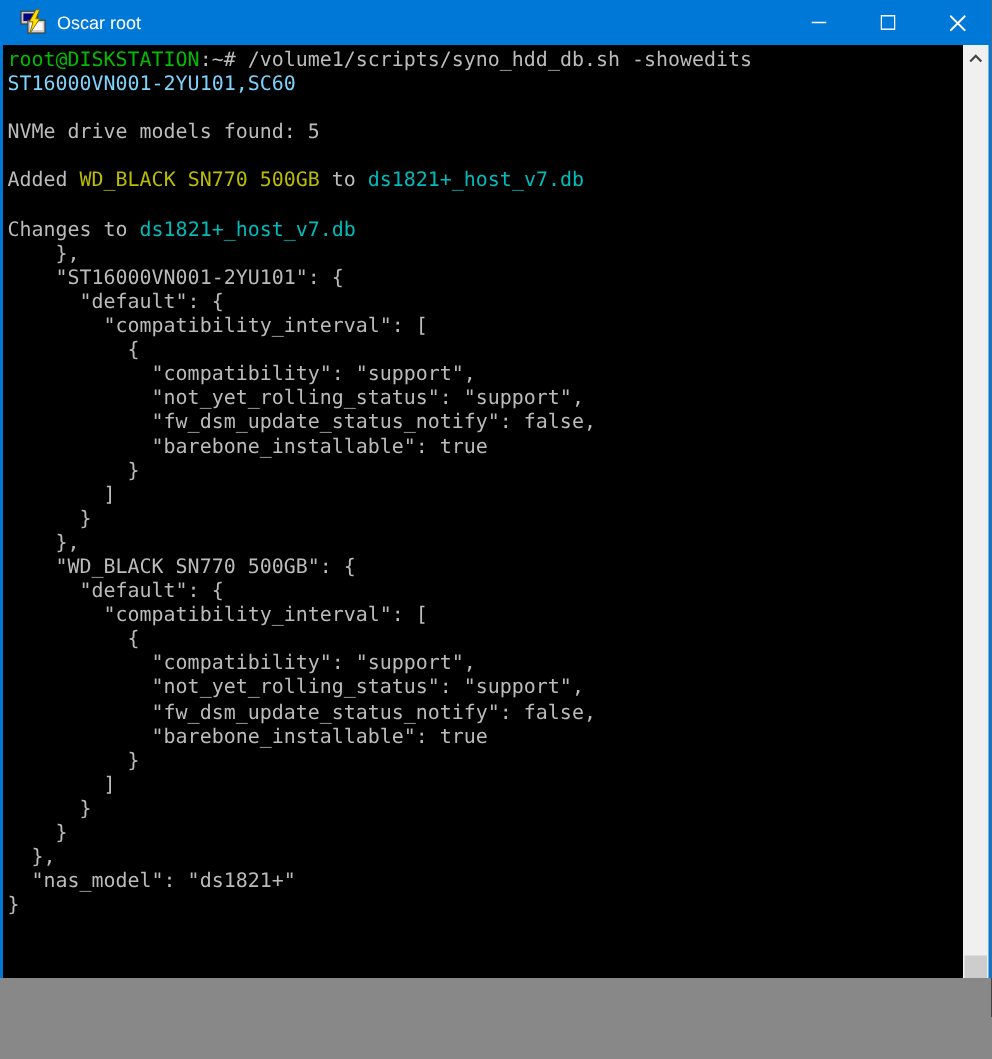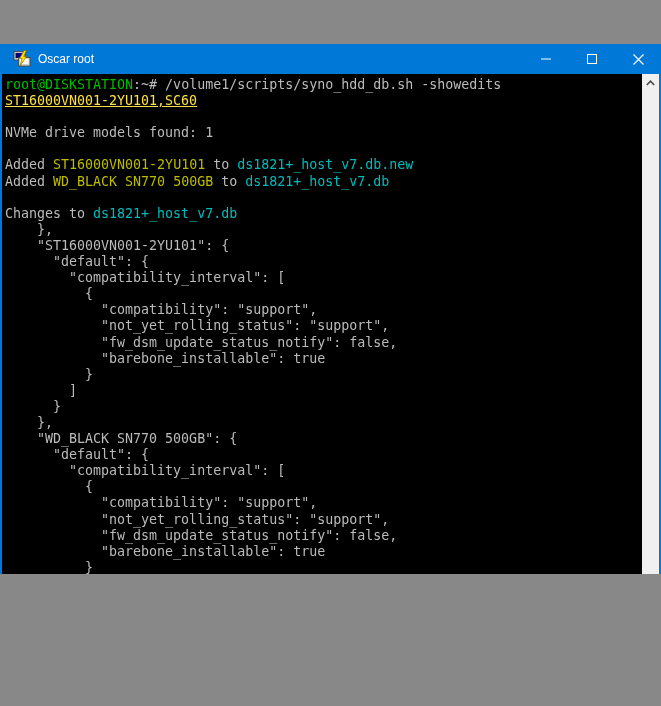--- a/index.html
+++ b/index.html
@@ -4,25 +4,24 @@
 <style>
   html, body {
     margin: 0;
     padding: 0;
     background: #888;
     font-family: "Liberation Sans", sans-serif;
   }
   .window {
     position: relative;
     width: 661px;
-    height: 530px;
+    height: 652px;
     box-sizing: border-box;
     background: var(--titlebar-color, #0078d7);
     overflow: hidden;
-    margin-top: 44px;
   }
   
   .titlebar {
     height: 30px;
     display: flex;
     align-items: center;
     background: var(--titlebar-color, #0078d7);
     user-select: none;
   }
   .titlebar .app-icon {
@@ -134,25 +133,24 @@
           <path d="M0.5,0.5 L10.5,10.5 M10.5,0.5 L0.5,10.5" stroke="#ffffff" stroke-width="1.2"></path>
         </svg>
       </div>
     </div>
   </div>
 
   <div class="content-row">
     <div class="terminal">
       <div id="terminal-output">
           <div class="tline"><span style="color: rgb(0, 187, 0);">root@DISKSTATION</span><span style="color: rgb(187, 187, 187);">:~# /volume1/scripts/syno_hdd_db.sh -showedits</span></div>
-          <div class="tline"><span style="color: #fde047; text-decoration: underline;">ST16000VN001-2YU101,SC60</span></div>
+          <div class="tline"><span style="color: #7dd3fc;">ST16000VN001-2YU101,SC60</span></div>
           <div class="tline">&nbsp;</div>
-          <div class="tline"><span style="color: rgb(187, 187, 187);">NVMe drive models found: 1</span></div>
+          <div class="tline"><span style="color: rgb(187, 187, 187);">NVMe drive models found: 5</span></div>
           <div class="tline">&nbsp;</div>
-          <div class="tline"><span style="color: rgb(187, 187, 187);">Added </span><span style="color: rgb(187, 187, 0);">ST16000VN001-2YU101</span><span style="color: rgb(187, 187, 187);"> to </span><span style="color: rgb(0, 187, 187);">ds1821+_host_v7.db.new</span></div>
           <div class="tline"><span style="color: rgb(187, 187, 187);">Added </span><span style="color: rgb(187, 187, 0);">WD_BLACK SN770 500GB</span><span style="color: rgb(187, 187, 187);"> to </span><span style="color: rgb(0, 187, 187);">ds1821+_host_v7.db</span></div>
           <div class="tline">&nbsp;</div>
           <div class="tline"><span style="color: rgb(187, 187, 187); text-align: center;">Changes to </span><span style="color: rgb(0, 187, 187);">ds1821+_host_v7.db</span></div>
           <div class="tline"><span style="color: rgb(187, 187, 187);">    },</span></div>
           <div class="tline"><span style="color: rgb(187, 187, 187);">    "ST16000VN001-2YU101": {</span></div>
           <div class="tline"><span style="color: rgb(187, 187, 187);">      "default": {</span></div>
           <div class="tline"><span style="color: rgb(187, 187, 187);">        "compatibility_interval": [</span></div>
           <div class="tline"><span style="color: rgb(187, 187, 187);">          {</span></div>
           <div class="tline"><span style="color: rgb(187, 187, 187);">            "compatibility": "support",</span></div>
           <div class="tline"><span style="color: rgb(187, 187, 187);">            "not_yet_rolling_status": "support",</span></div>

